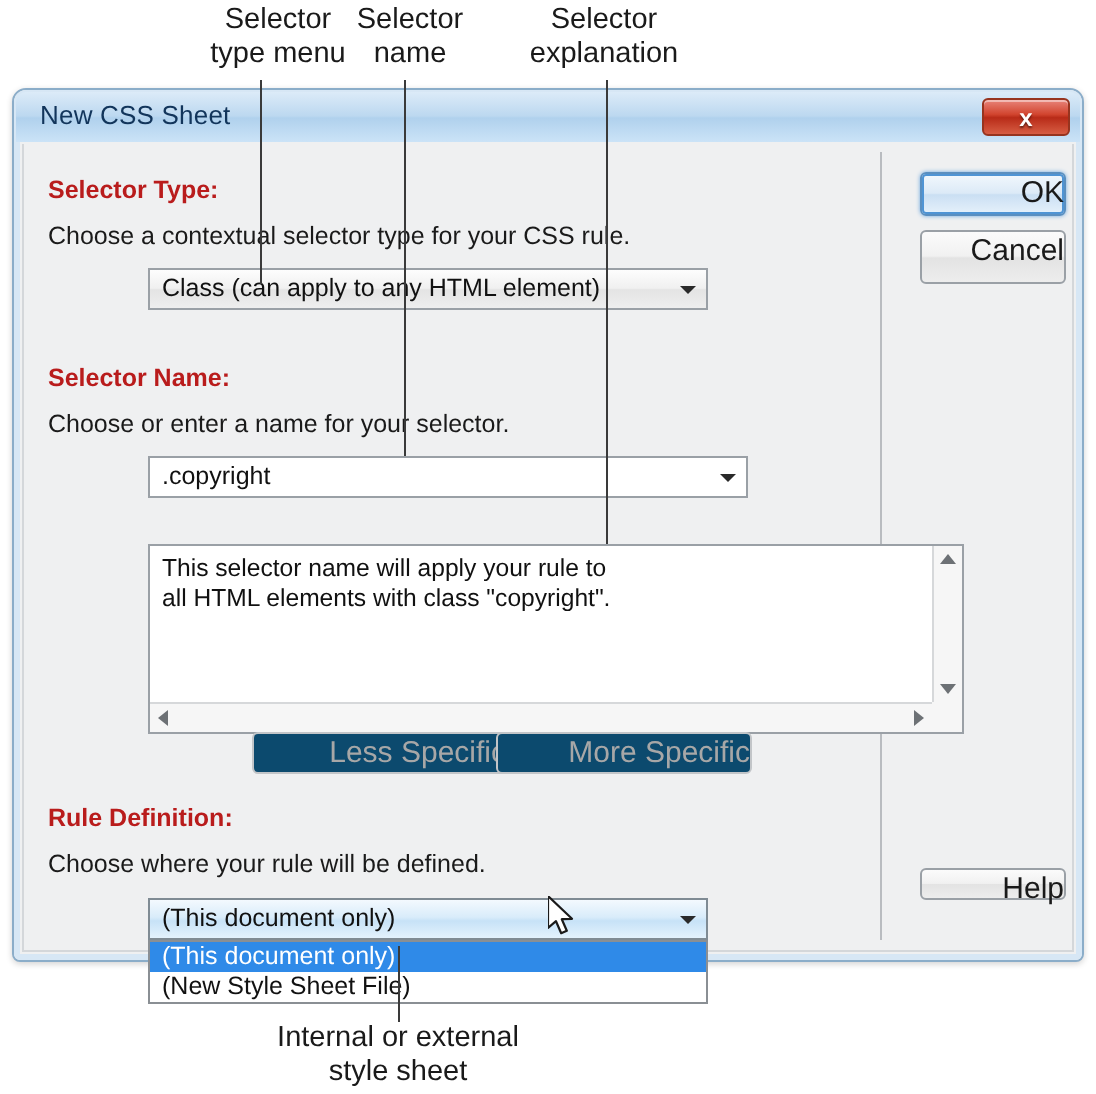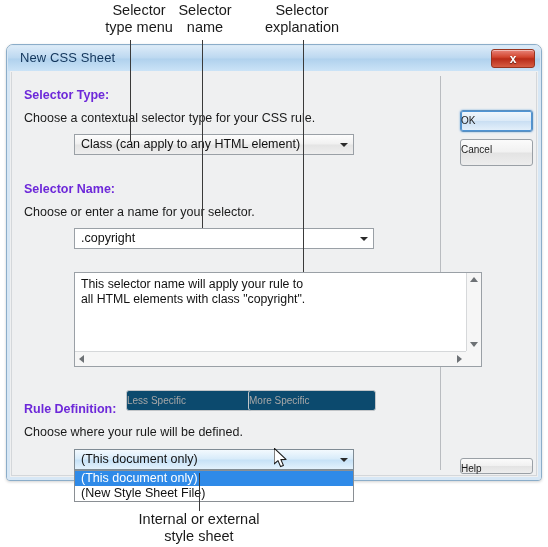--- a/index.html
+++ b/index.html
@@ -93,21 +93,21 @@
     left: 428px; top: 4px;
     width: 1px; height: 394px;
     background: #b9bcc0;
   }
 
   
   .sec-head {
     position: absolute;
     font-size: 12.5px;
     font-weight: bold;
-    color: #6d28d9;
+    color: #b91c1c;
   }
   .sec-sub {
     position: absolute;
     font-size: 12.5px;
     color: #1a1a1a;
   }
 
   
   .combo {
     position: absolute;
@@ -189,26 +189,25 @@
   .tri-left  { border-top: 4px solid transparent; border-bottom: 4px solid transparent; border-right: 5px solid #6d7175; }
   .tri-right { border-top: 4px solid transparent; border-bottom: 4px solid transparent; border-left: 5px solid #6d7175; }
 
   
   .btn {
     position: absolute;
     box-sizing: border-box;
     border: 1px solid #9aa0a6;
     border-radius: 3px;
     background: linear-gradient(to bottom, #fbfbfb 0%, #f1f1f1 48%, #e3e3e3 52%, #ededed 100%);
-    font-size: 10px;
+    font-size: 15px;
     color: #1a1a1a;
-    text-align: left;
+    text-align: right;
     cursor: default;
     font-family: "Liberation Sans", sans-serif;
-    margin-top: 24px;
   }
   .btn.disabled { color: #a7a7a7; border-color: #c2c5c8; background: #0c4a6e; }
   .btn.default {
     border: 1px solid #5a8fc0;
     box-shadow: 0 0 0 1px #4f94d4 inset, 0 0 2px #6ca6de;
     background: linear-gradient(to bottom, #f2f8fd 0%, #dceaf7 48%, #cadff3 52%, #e6f1fb 100%);
   }
 
   
   .dd-list {

